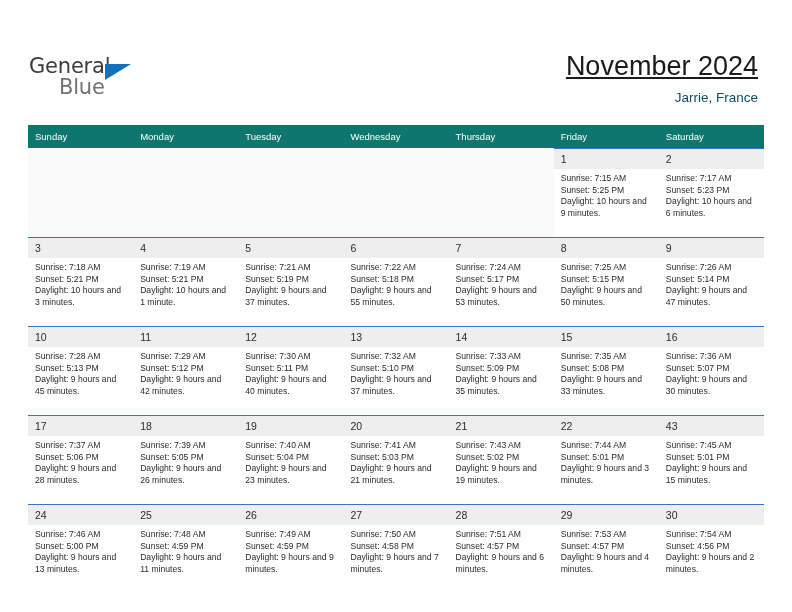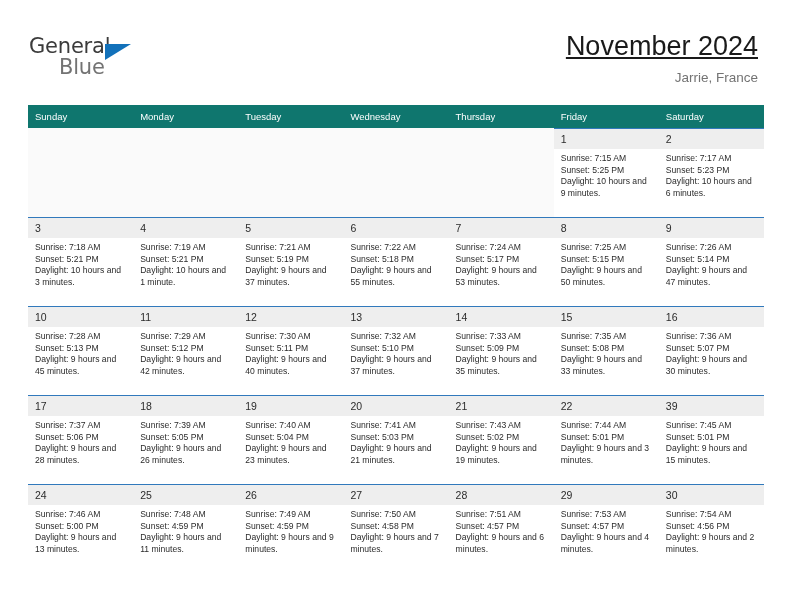--- a/index.html
+++ b/index.html
@@ -12,20 +12,21 @@
     height: 612px;
     font-family: "Liberation Sans", sans-serif;
     color: #000000;
     overflow: hidden;
   }
   .page {
     position: relative;
     width: 792px;
     height: 508px;
     box-sizing: border-box;
+    margin-top: 20px;
   }
 
   
   .header {
     position: absolute;
     left: 0;
     top: 0;
     width: 792px;
     height: 104px;
   }
@@ -74,21 +75,21 @@
     font-size: 27px;
     color: #1a1a1a;
     line-height: 32px;
     white-space: nowrap;
     font-weight: normal;
     font-family: "Liberation Sans", sans-serif;
     text-decoration: underline;
   }
   .cal-subtitle {
     font-size: 13.5px;
-    color: #737373;
+    color: #0c4a6e;
     line-height: 18px;
     margin-top: 7px;
     white-space: nowrap;
     font-family: "Liberation Sans", sans-serif;
   }
 
   
   .calendar {
     position: absolute;
     left: 28px;
@@ -422,21 +423,21 @@
               <div class="cell-daynum">22</div>
               <div class="cell-body">
                 <div>Sunrise: 7:44 AM</div>
                 <div>Sunset: 5:01 PM</div>
                 <div class="daylight-line">Daylight: 9 hours and 3 minutes.</div>
               </div>
             </div>
           </td>
           <td>
             <div class="cell-inner cell-filled">
-              <div class="cell-daynum">39</div>
+              <div class="cell-daynum">43</div>
               <div class="cell-body">
                 <div>Sunrise: 7:45 AM</div>
                 <div>Sunset: 5:01 PM</div>
                 <div class="daylight-line">Daylight: 9 hours and 15 minutes.</div>
               </div>
             </div>
           </td>
         </tr>
         <tr class="row-shade">
           <td>

